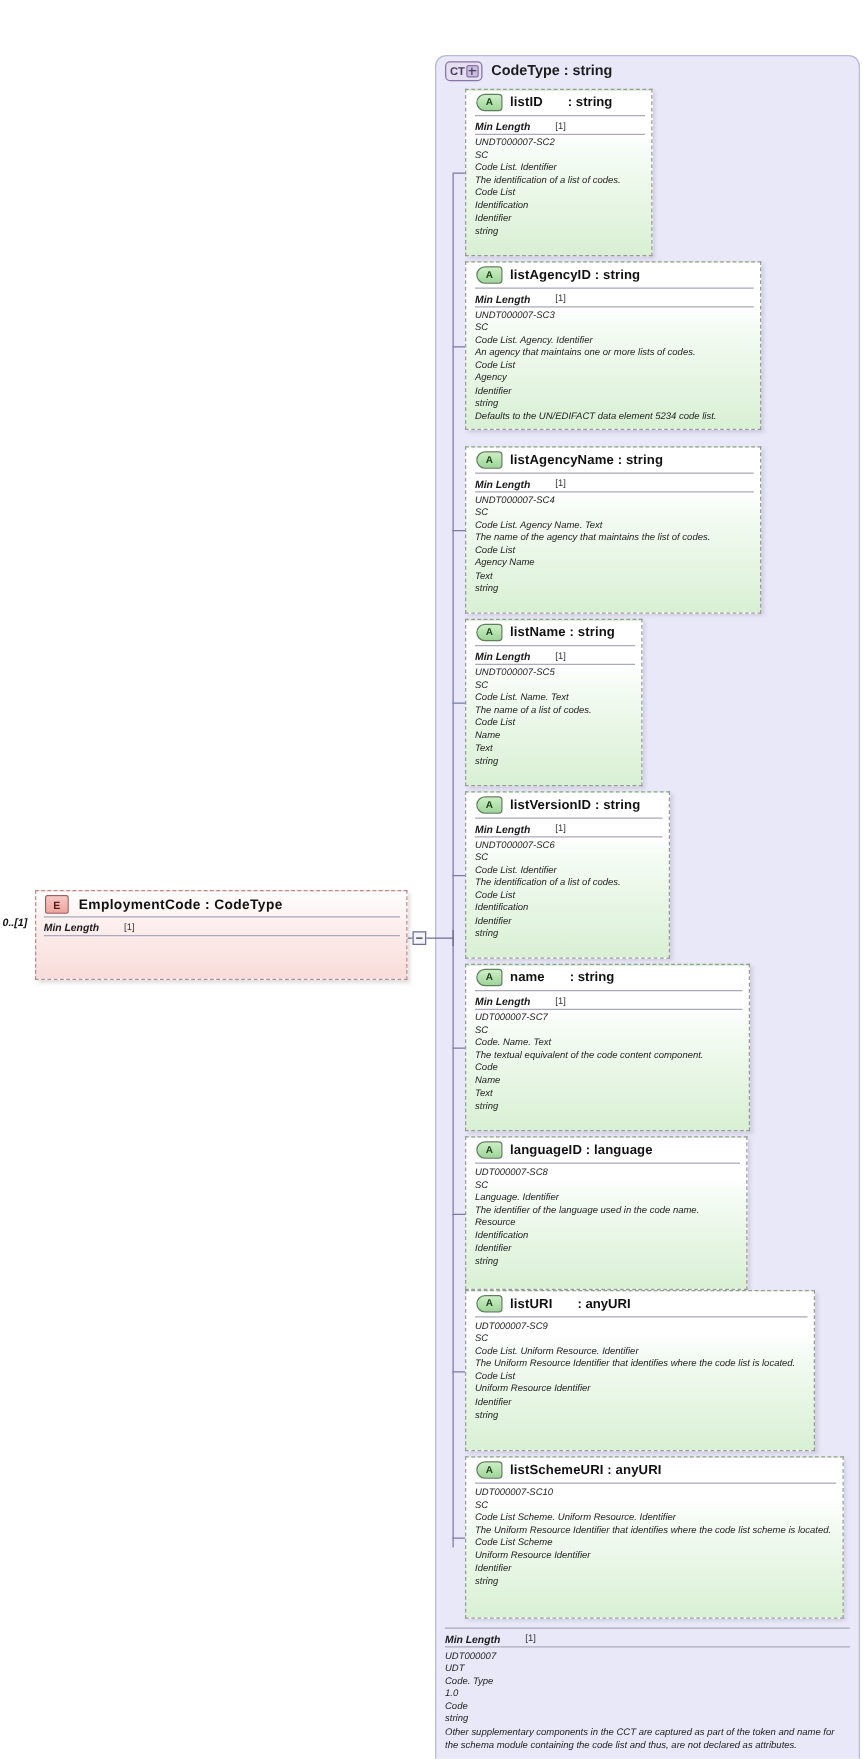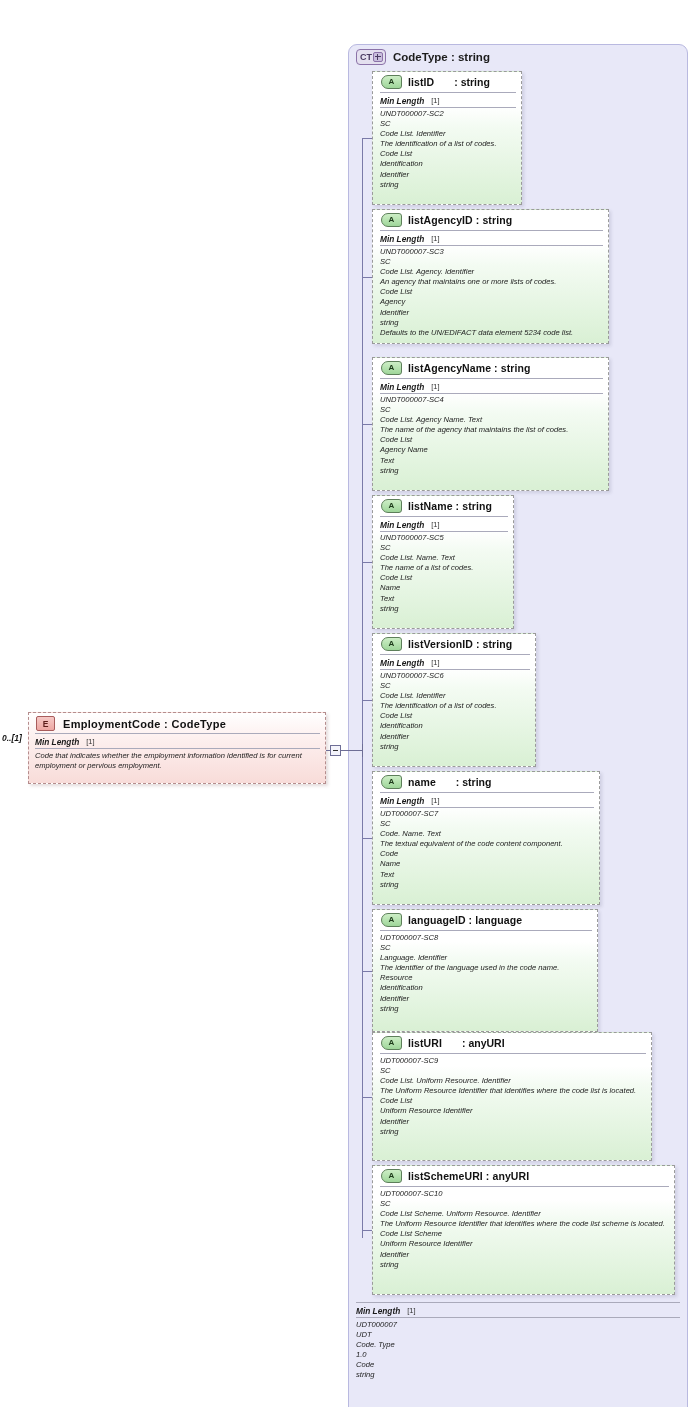--- a/index.html
+++ b/index.html
@@ -70,21 +70,21 @@
     width:19px;height:12px;
     border:1px solid #5d7f5a;
     border-radius:7px 3px 3px 7px;
     background:linear-gradient(to bottom,#cdeec6,#9fd69a);
     font-size:8px;font-weight:bold;color:#1d3a1a;
     line-height:10px;
   }
   .attr-name{font-size:10.5px;font-weight:bold;color:#111;letter-spacing:0.1px;}
   .attr-type{font-size:10.5px;font-weight:bold;color:#111;}
   .minlen-row{
-    display:flex;align-items:center;gap:7px;
+    display:flex;align-items:center;gap:20px;
     height:13px;
     margin:1px 5px 0 7px;
     border-top:1px solid #aab;
     border-bottom:1px solid #aab;
     padding-top:1px;
   }
   .minlen-label{font-size:8.3px;font-style:italic;font-weight:bold;color:#1a1a1a;}
   .minlen-card{font-size:7.5px;color:#333;}
   .doc{
     margin:1px 5px 2px 7px;
@@ -353,36 +353,34 @@
       <span class="minlen-label">Min Length</span>
       <span class="minlen-card">[1]</span>
     </div>
     <div class="doc" id="ct-footer-doc">
         <div>UDT000007</div>
         <div>UDT</div>
         <div>Code. Type</div>
         <div>1.0</div>
         <div>Code</div>
         <div>string</div>
+        <div>Other supplementary components in the CCT are captured as part of the token and name for the schema module containing the code list and thus, are not declared as attributes.</div>
       </div>
   </div>
 
   <div id="card-label">0..[1]</div>
   <div id="elem-box">
     <div id="elem-head">
       <span class="e-badge">E</span>
       <span id="elem-title">EmploymentCode : CodeType</span>
     </div>
     <div class="minlen-row">
       <span class="minlen-label">Min Length</span>
       <span class="minlen-card">[1]</span>
     </div>
-    <div class="doc" id="elem-doc">
-        <div>Code that indicates whether the employment information identified is for current employment or pervious employment.</div>
-      </div>
   </div>
 
   <div id="conn-h1"></div>
   <div id="conn-box"></div>
   <div id="conn-h2"></div>
   <div id="conn-v"></div>
 
 </div>
 
 </body></html>

